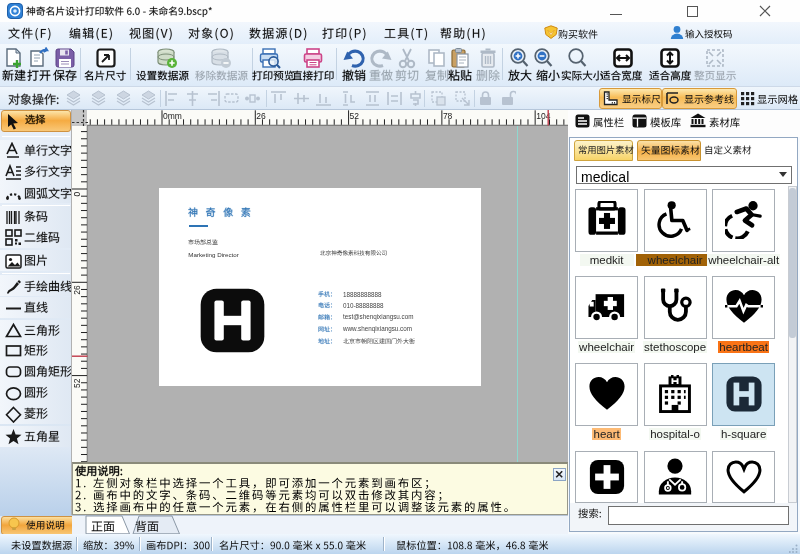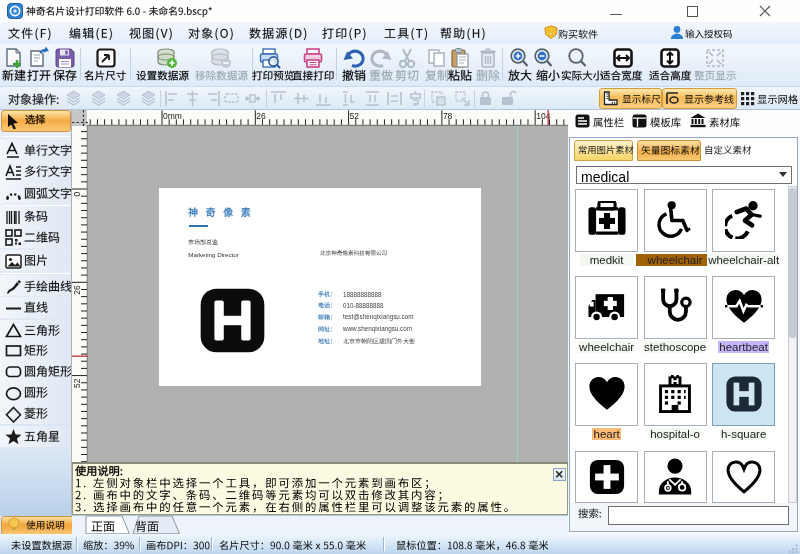--- a/index.html
+++ b/index.html
@@ -1540,21 +1540,21 @@
 <path d="M14.5,18.5 v6.5 a8.5,8.5 0 0 0 17,0 v-6" fill="none" stroke="#000" stroke-width="4"></path>
 <circle cx="31.5" cy="15" r="4.4" fill="none" stroke="#000" stroke-width="3.4"></circle>
   </svg>
 <div class="lat" style="left:675.1px;top:341.2px;width:0;font-size:11.5px;color:#222;display:flex;justify-content:center"><span style="white-space:nowrap;background:#f3f8f1;padding:0 1px">stethoscope</span></div>
 <div class="abs" style="left:712.0px;top:275.8px;width:63.2px;height:63.2px;background:#fff;border:1px solid #a8aeb5;box-sizing:border-box"></div>
 <svg class="abs" style="left:724.6px;top:288.4px" width="38" height="38" viewBox="0 0 40 40">
     <path d="M20,36.5 C8,27.5 1.5,19.5 1.5,12 C1.5,5.8 6,2 11.2,2 C14.8,2 18.4,4 20,7.6 C21.6,4 25.2,2 28.8,2 C34,2 38.5,5.8 38.5,12 C38.5,19.5 32,27.5 20,36.5 Z" fill="#000"></path>
 <path d="M2,19.2 h10 l3.4,-5.6 4,10.8 3,-6.6 2,1.4 h13.5" fill="none" stroke="#fff" stroke-width="2.7"></path>
 <path d="M0,19.2 h2.5 M37.5,19.2 h2.5" stroke="#000" stroke-width="2.7"></path>
   </svg>
-<div class="lat" style="left:743.6px;top:341.2px;width:0;font-size:11.5px;color:#222;display:flex;justify-content:center"><span style="white-space:nowrap;background:#c4b5fd;padding:0 1px">heartbeat</span></div>
+<div class="lat" style="left:743.6px;top:341.2px;width:0;font-size:11.5px;color:#222;display:flex;justify-content:center"><span style="white-space:nowrap;background:#f97316;padding:0 1px">heartbeat</span></div>
 <div class="abs" style="left:575.0px;top:362.5px;width:63.2px;height:63.2px;background:#fff;border:1px solid #a8aeb5;box-sizing:border-box"></div>
 <svg class="abs" style="left:587.6px;top:375.1px" width="38" height="38" viewBox="0 0 40 40">
     <path d="M20,36.5 C8,27.5 1.5,19.5 1.5,12 C1.5,5.8 6,2 11.2,2 C14.8,2 18.4,4 20,7.6 C21.6,4 25.2,2 28.8,2 C34,2 38.5,5.8 38.5,12 C38.5,19.5 32,27.5 20,36.5 Z" fill="#000"></path>
   </svg>
 <div class="lat" style="left:606.6px;top:427.9px;width:0;font-size:11.5px;color:#222;display:flex;justify-content:center"><span style="white-space:nowrap;background:#fdba74;padding:0 1px">heart</span></div>
 <div class="abs" style="left:643.5px;top:362.5px;width:63.2px;height:63.2px;background:#fff;border:1px solid #a8aeb5;box-sizing:border-box"></div>
 <svg class="abs" style="left:656.1px;top:375.1px" width="38" height="38" viewBox="0 0 40 40">
     <rect x="13.2" y="1.5" width="13.6" height="10" fill="#000"></rect>
 <rect x="15.8" y="0" width="2.6" height="3" fill="#000"></rect>
     <rect x="21.6" y="0" width="2.6" height="3" fill="#000"></rect>

